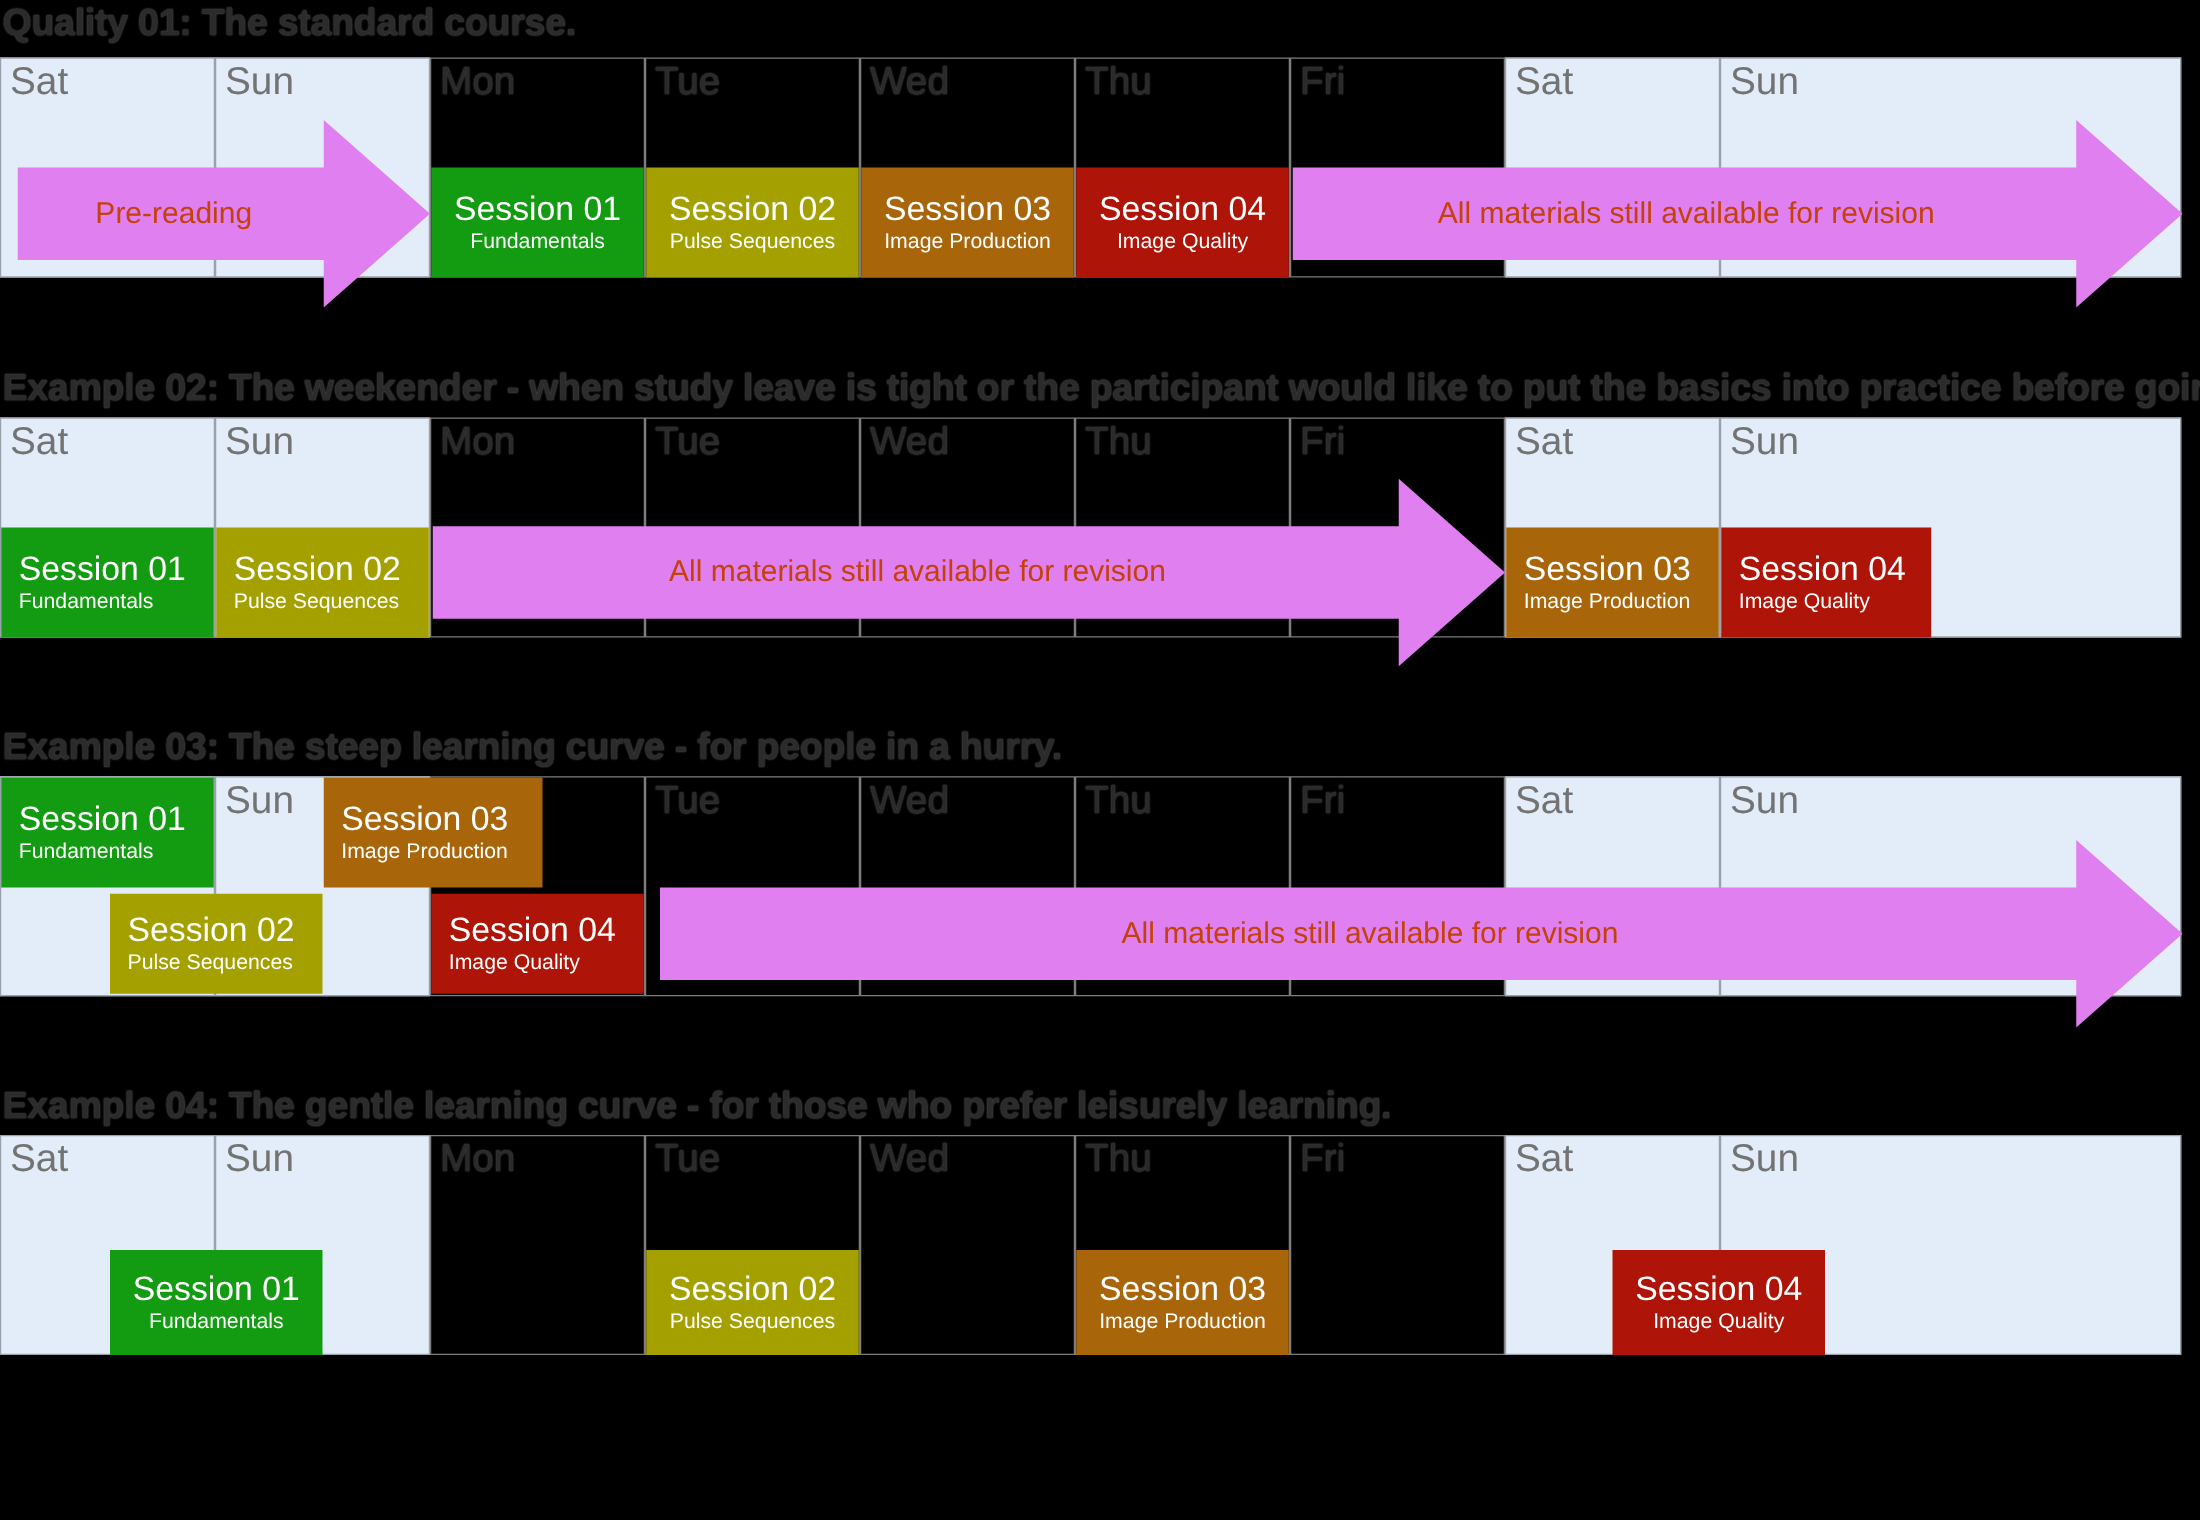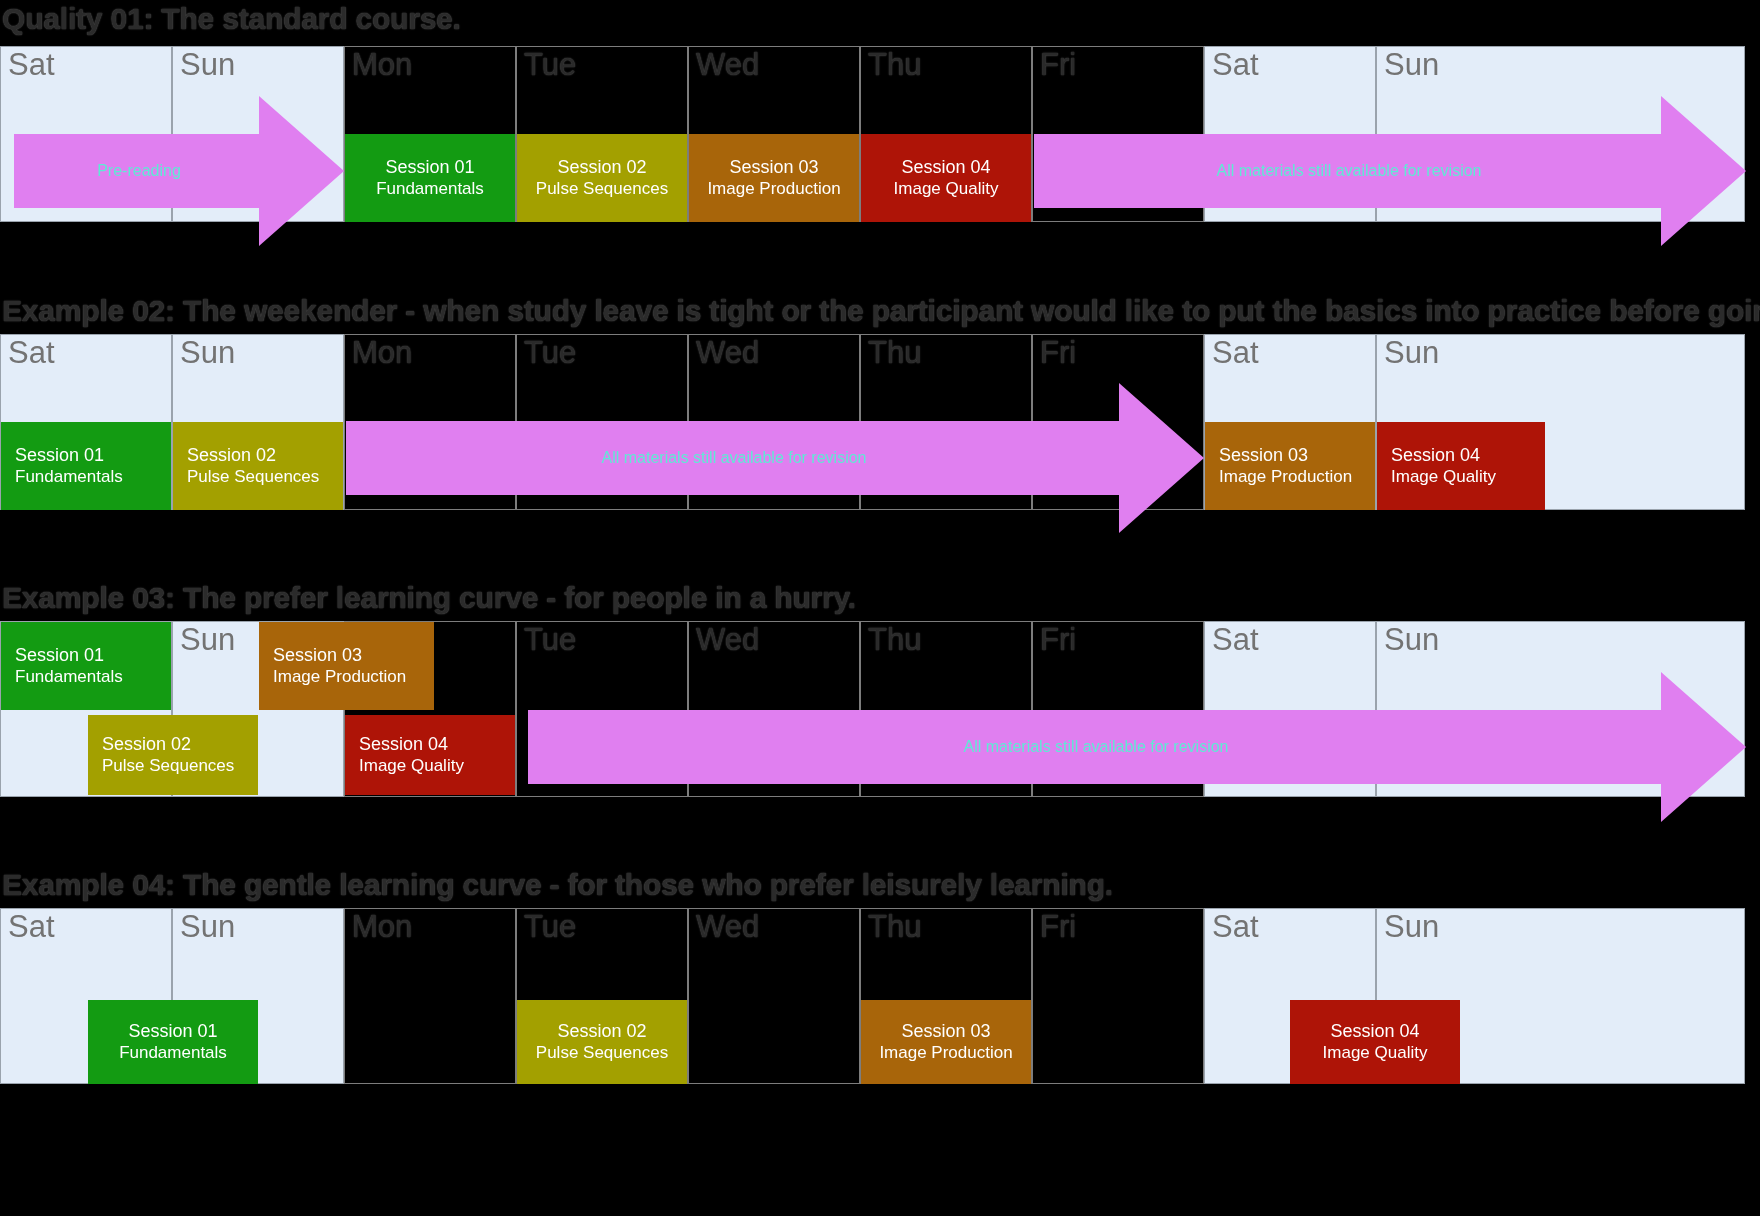--- a/index.html
+++ b/index.html
@@ -35,30 +35,30 @@
   .daycell.weekday .daylabel{
     color:#2a2a2a;text-shadow:0 0 1px #4c4c4c,0 0 2px #3a3a3a;
   }
 
   
   .session{
     position:absolute;box-sizing:border-box;
     display:flex;flex-direction:column;align-items:center;justify-content:center;
     color:#fff;overflow:hidden;
   }
-  .session .s-title{font-size:18px;line-height:1.05;font-weight:400;white-space:nowrap;}
+  .session .s-title{font-size:27px;line-height:1.05;font-weight:400;white-space:nowrap;}
   .session .s-sub{font-size:17px;line-height:1.15;margin-top:2px;font-weight:400;white-space:nowrap;}
 
   
   .arrow{position:absolute;}
   .arrow svg{display:block;width:100%;height:100%;}
   .arrow .atext{
     position:absolute;top:0;height:100%;
     display:flex;align-items:center;justify-content:center;
-    color:#5eead4;font-size:16px;white-space:nowrap;
+    color:#c2410c;font-size:24px;white-space:nowrap;
   }
 </style>
 </head>
 <body>
 
 <div class="stage">
 
   <div class="ex-title" style="top:2px;">Quality 01: The standard course.</div>
 
   <div class="band" style="top:46px;height:176px;width:1745px;">
@@ -175,21 +175,21 @@
     <span class="s-sub">Image Quality</span>
   </div>
 
   <div class="arrow" style="left:346px;top:383px;width:858px;height:150px;">
     <svg viewBox="0 0 858 150" preserveAspectRatio="none">
       <polygon points="0,38 773,38 773,0 858,75 773,150 773,112 0,112" fill="#e07ff0"></polygon>
     </svg>
     <div class="atext" style="left:0;width:776px;">All materials still available for revision</div>
   </div>
 
-  <div class="ex-title" style="top:581px;">Example 03: The prefer learning curve - for people in a hurry.</div>
+  <div class="ex-title" style="top:581px;">Example 03: The steep learning curve - for people in a hurry.</div>
 
   <div class="band" style="top:621px;height:176px;width:1745px;">
     <div class="grid">
       <div class="daycell weekend" style="left:0px;width:172px;">
         <span class="daylabel">Sat</span>
         </div>
       <div class="daycell weekend" style="left:172px;width:172px;">
         <span class="daylabel">Sun</span>
         </div>
       <div class="daycell weekday" style="left:344px;width:172px;">

